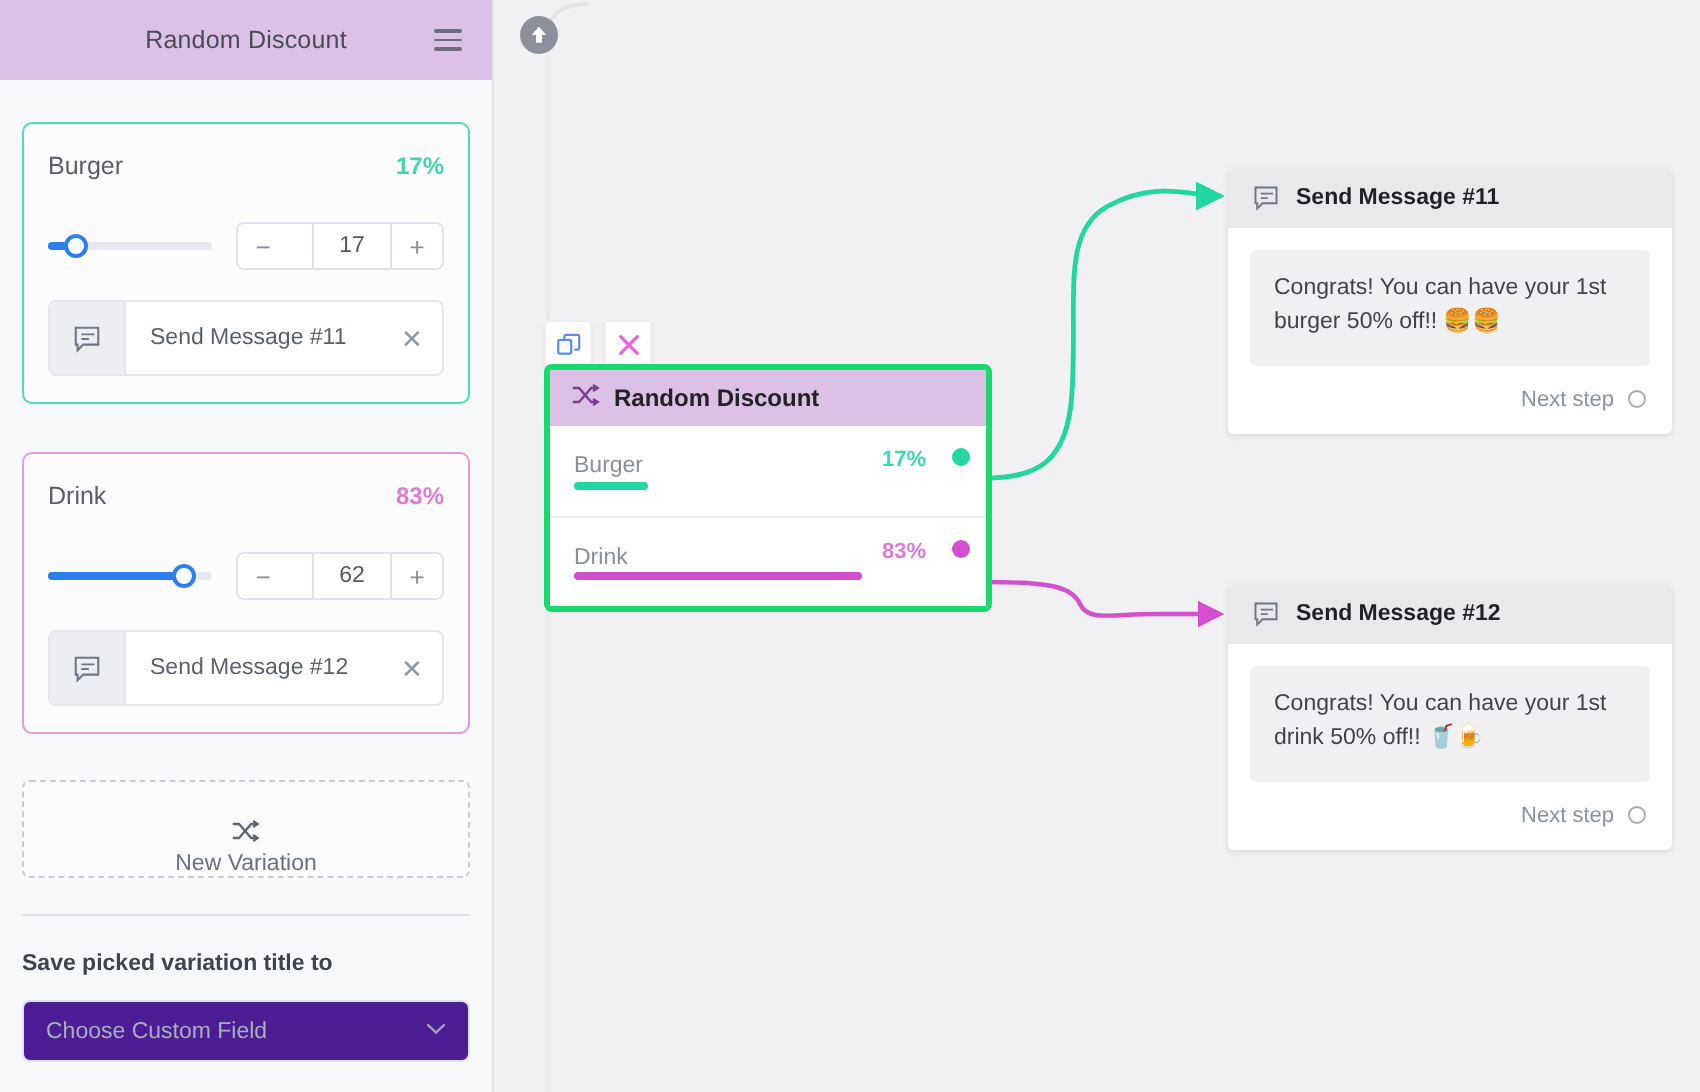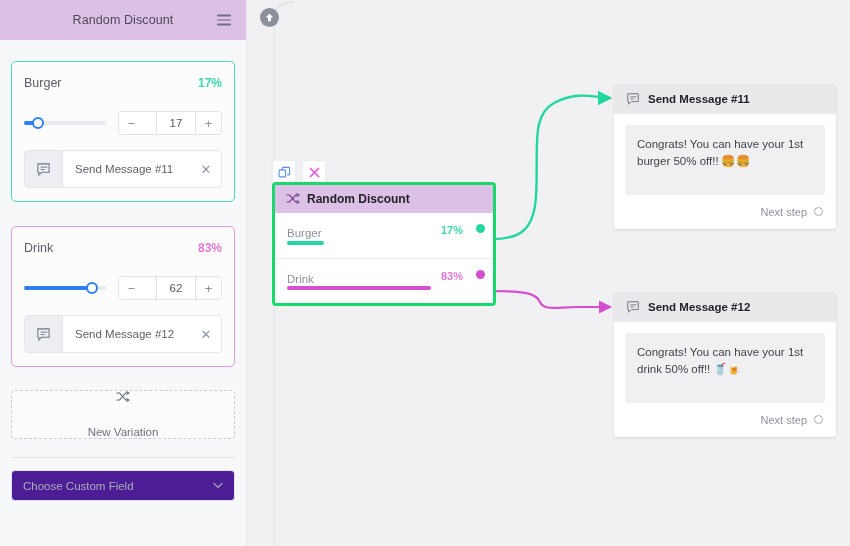--- a/index.html
+++ b/index.html
@@ -93,21 +93,21 @@
     display: flex; align-items: center; justify-content: center;
     border-right: 1px solid #e4e6ec;
   }
   .msg-row .lbl { flex: 1; padding-left: 12px; font-size: 11.5px; color: #5b606c; }
   .msg-row .x { width: 30px; text-align: center; font-size: 13px; color: #9096a4; cursor: pointer; }
 
   #new-variation {
     margin: 23px 11px 0 11px; height: 49px;
     border: 1px dashed #c9ccd6; border-radius: 4px;
     background: #fbfbfc;
-    display: flex; flex-direction: column; align-items: center; justify-content: space-between;
+    display: flex; flex-direction: column; align-items: center; justify-content: flex-end;
     cursor: pointer;
   }
   #new-variation .nv-ic { font-size: 13px; color: #5f6573; line-height: 1; margin-bottom: 3px; }
   #new-variation .nv-lbl { font-size: 11.5px; color: #6d7280; }
 
   #sb-divider { margin: 18px 11px 0 11px; height: 1px; background: #e1e3ea; }
 
   #save-label { margin: 18px 0 0 11px; font-size: 11.5px; color: #3f434d; font-weight: bold; }
   #custom-field {
     margin: 12px 11px 0 11px; height: 31px;
@@ -186,21 +186,21 @@
   #msg-card-12 { left: 366px; top: 292px; }
   .mc-head {
     height: 30px; background: #e9e9ec;
     display: flex; align-items: center; padding: 0 12px;
   }
   .mc-head .mc-ic { margin-right: 8px; display: flex; }
   .mc-head .mc-title { font-size: 11.5px; font-weight: bold; color: #1f2127; }
   .mc-body { padding: 11px 11px 0 11px; }
   .mc-bubble {
     background: #f0f0f2; border-radius: 3px;
-    padding: 11px 12px 24px 12px;
+    padding: 11px 12px 12px 12px;
     font-size: 11.5px; color: #40434b; line-height: 1.5;
   }
   .mc-foot {
     height: 34px; display: flex; align-items: center; justify-content: flex-end;
     padding: 0 13px 0 0;
   }
   .mc-foot .ns-lbl { font-size: 11px; color: #8c919e; margin-right: 7px; margin-left: 30px; }
   .mc-foot .ns-dot {
     width: 9px; height: 9px; border-radius: 50%;
     border: 1px solid #a6abb6; background: #fff;
@@ -287,20 +287,21 @@
             <path d="M1 10h3l7-8h3"></path>
           <path d="M12.5 0.6L14.6 2 12.5 3.4"></path>
             <path d="M12.5 8.6L14.6 10 12.5 11.4"></path>
         </svg>
       </div>
       <div class="nv-lbl">New Variation</div>
     </div>
 
     <div id="sb-divider"></div>
 
+    <div id="save-label">Save picked variation title to</div>
 
     <div id="custom-field">
       <span class="cf-ph">Choose Custom Field</span>
       <span class="cf-ch">
         <svg width="10" height="7" viewBox="0 0 10 7" fill="none" stroke="#a0a5b2" stroke-width="1.2" stroke-linecap="round">
           <path d="M1 1.5L5 5.3L9 1.5"></path>
         </svg>
       </span>
     </div>
   </div>

